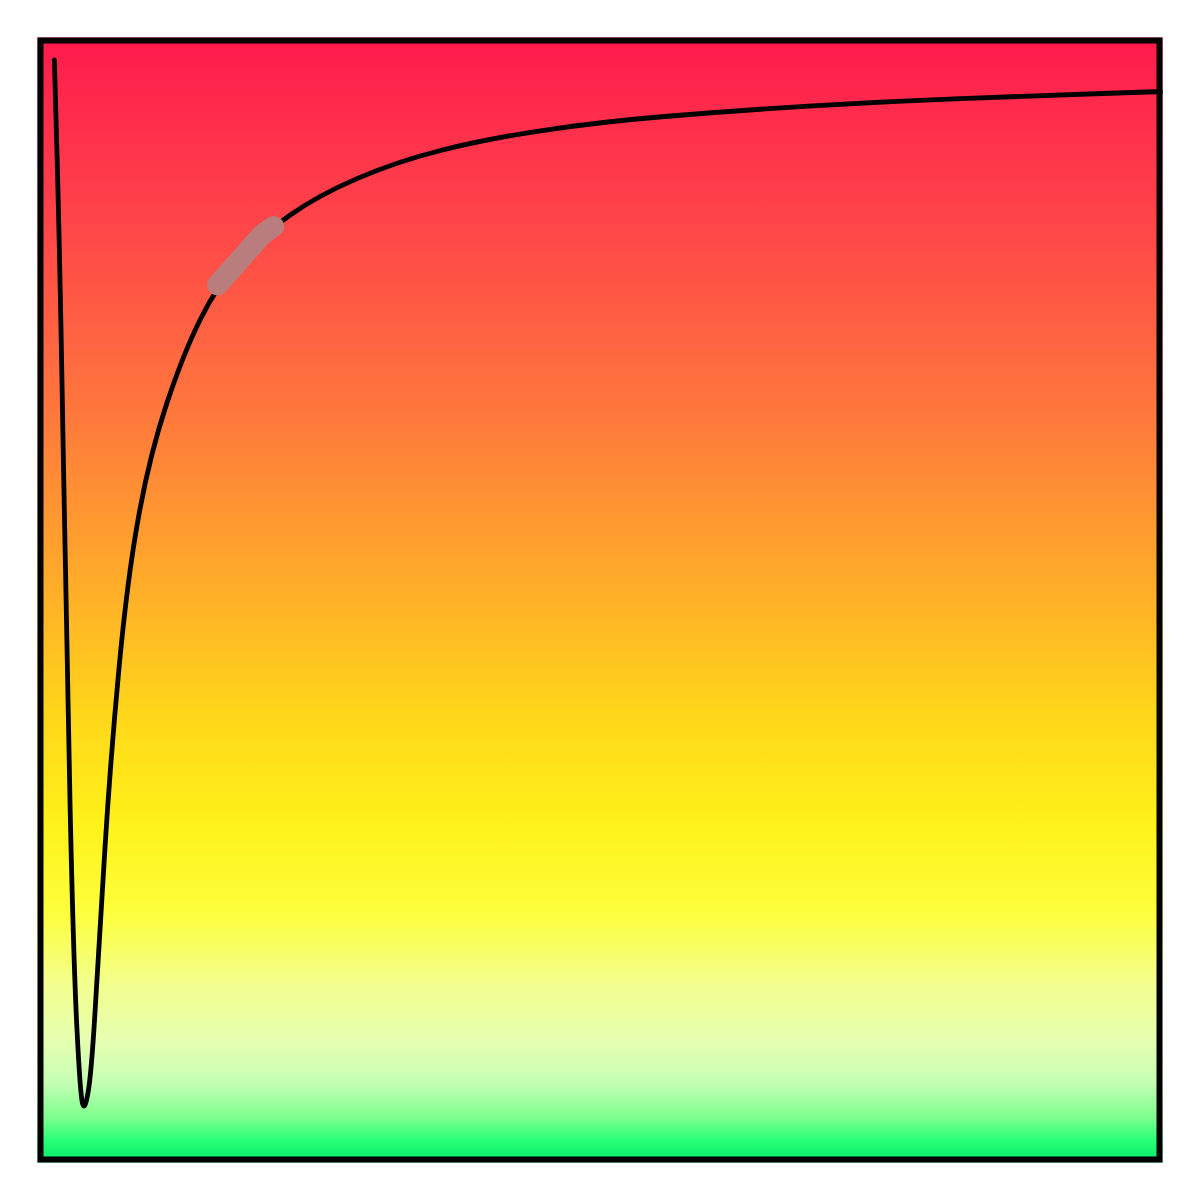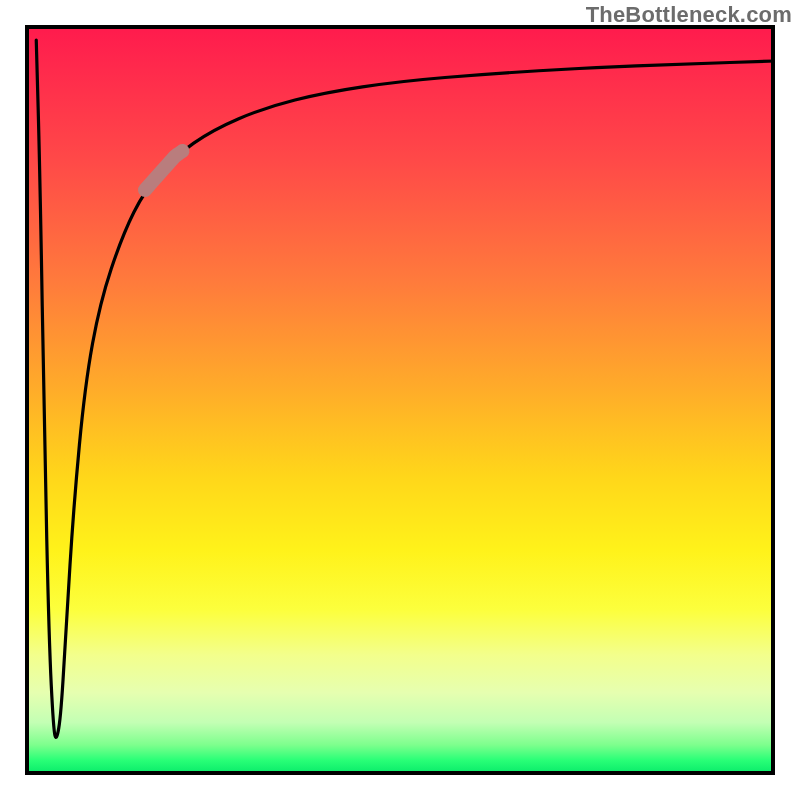--- a/index.html
+++ b/index.html
@@ -65,21 +65,20 @@
     inset: 0;
     width: 100%;
     height: 100%;
     display: block;
   }
 </style>
 </head>
 <body>
 <div class="wrap">
 
-  <div class="attribution">TheBottleneck.com</div>
 
   <div class="plot-area">
 
     <div class="gradient"></div>
 
     <svg class="curve" viewBox="0 0 750 750" preserveAspectRatio="none">
       <path id="curve-path" fill="none" stroke="#000000" stroke-width="3.2" stroke-linejoin="round" stroke-linecap="round" d="M 11.25 15.00 Q 11.25 15.00 13.13 82.50 Q 15.00 150.00 17.25 281.25 Q 19.50 412.50 21.75 513.75 Q 24.00 615.00 26.25 660.00 Q 28.50 705.00 30.00 710.63 Q 31.50 716.25 33.75 703.13 Q 36.00 690.00 38.63 645.00 Q 41.25 600.00 45.00 540.00 Q 48.75 480.00 54.38 420.00 Q 60.00 360.00 67.50 318.75 Q 75.00 277.50 86.25 243.75 Q 97.50 210.00 108.75 187.50 Q 120.00 165.00 135.00 148.13 Q 150.00 131.25 168.75 118.13 Q 187.50 105.00 213.75 93.75 Q 240.00 82.50 270.00 75.00 Q 300.00 67.50 337.50 61.88 Q 375.00 56.25 420.00 52.50 Q 465.00 48.75 513.75 45.75 Q 562.50 42.75 611.25 40.88 Q 660.00 39.00 705.00 37.50 T 750.00 36.00"></path>
       <path id="highlight-path" fill="none" stroke="#b97d7d" stroke-width="14" stroke-linecap="round" d="M 120.00 165.00 L 122.68 161.99 L 125.36 158.97 L 128.04 155.96 L 130.71 152.95 L 133.39 149.93 L 136.07 146.92 L 138.75 143.91 L 141.43 140.89 L 144.11 137.88 L 146.79 134.87 L 149.46 131.85 L 152.14 129.75 L 154.82 127.88 L 157.50 126.00"></path>
     </svg>
 

